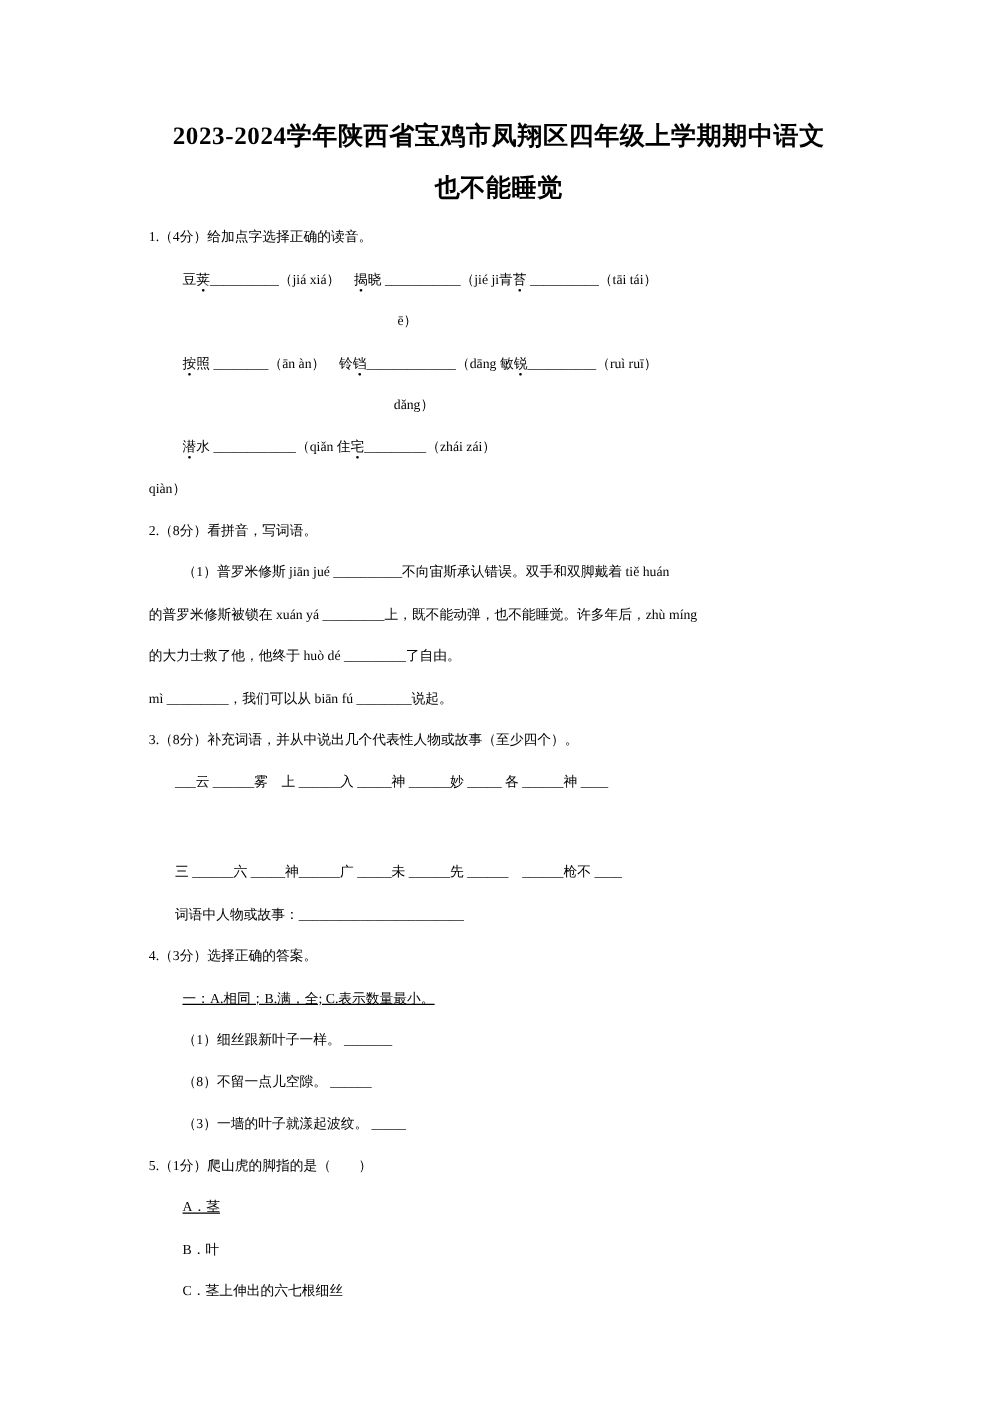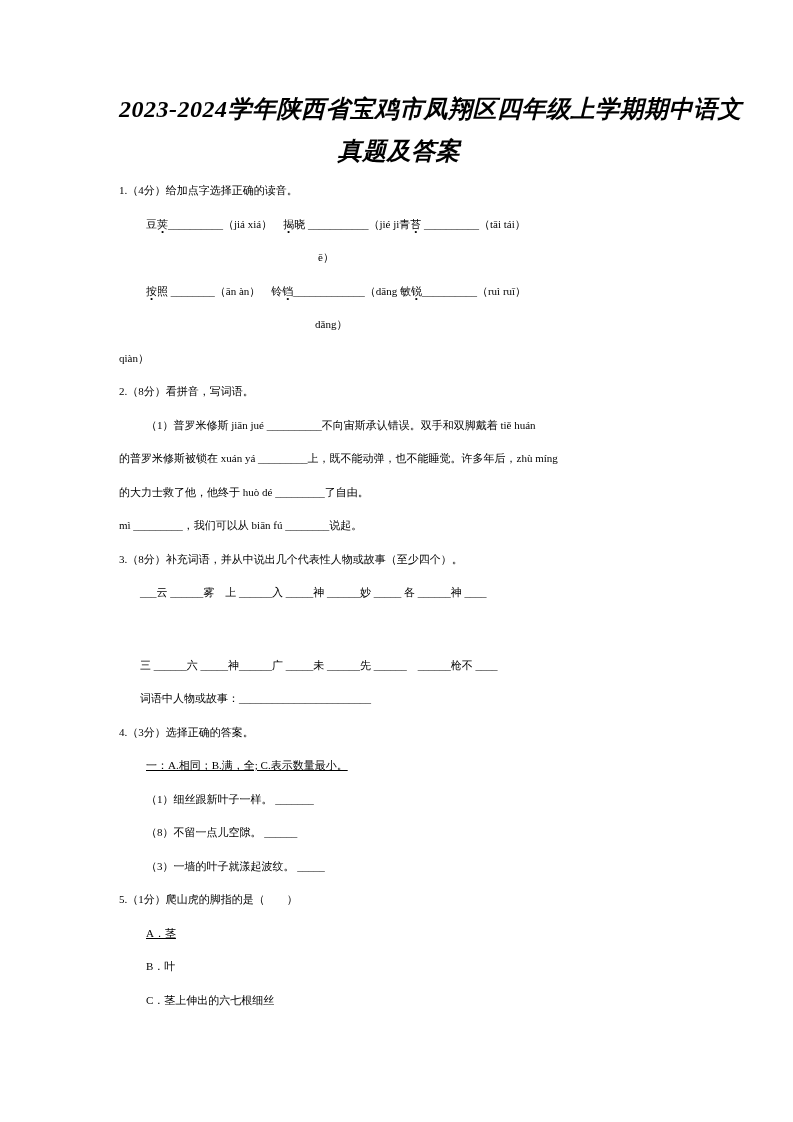--- a/index.html
+++ b/index.html
@@ -14,25 +14,24 @@
   }
   .page {
     position: absolute;
     left: 119px;
     top: 88px;
     width: 560px;
   }
   .title-line {
     text-align: center;
     font-weight: 700;
-    font-size: 24px;
+    font-size: 20px;
     line-height: 42px;
     letter-spacing: 0.5px;
     white-space: pre;
-    font-style: italic;
   }
   .doc-body { margin-top: 2px; }
   .line {
     font-size: 11px;
     line-height: 33.5px;
     white-space: pre;
   }
   .line span { display: inline; }
   .dot { position: relative; }
   .dot::after {
@@ -44,27 +43,28 @@
     text-align: center;
     font-size: 9px;
     line-height: 1;
   }
 </style>
 </head>
 <body>
 
 <div class="page">
   <div class="title-line">2023-2024学年陕西省宝鸡市凤翔区四年级上学期期中语文</div>
-  <div class="title-line">真题及答案</div>
+  <div class="title-line">也不能睡觉</div>
   <div class="doc-body">
       <div class="line"><span>1.（4分）给加点字选择正确的读音。</span></div>
       <div class="line" style="margin-left: 27px;"><span>豆</span><span class="dot">荚</span><span>__________（jiá xiá）　</span><span class="dot">揭</span><span>晓 ___________（jié ji</span><span>青</span><span class="dot">苔</span><span> __________（tāi tái）</span></div>
       <div class="line" style="margin-left: 199px;"><span>ē）</span></div>
       <div class="line" style="margin-left: 27px;"><span class="dot">按</span><span>照 ________（ān àn）　铃</span><span class="dot">铛</span><span>_____________（dāng </span><span>敏</span><span class="dot">锐</span><span>__________（ruì ruī）</span></div>
       <div class="line" style="margin-left: 196px;"><span>dǎng）</span></div>
+      <div class="line" style="margin-left: 27px;"><span class="dot">潜</span><span>水 ____________（qiǎn 住</span><span class="dot">宅</span><span>_________（zhái zái）</span></div>
       <div class="line"><span>qiàn）</span></div>
       <div class="line"><span>2.（8分）看拼音，写词语。</span></div>
       <div class="line" style="margin-left: 27px;"><span>（1）普罗米修斯 jiān jué __________不向宙斯承认错误。双手和双脚戴着 tiě huán</span></div>
       <div class="line"><span>的普罗米修斯被锁在 xuán yá _________上，既不能动弹，也不能睡觉。许多年后，zhù míng</span></div>
       <div class="line"><span>的大力士救了他，他终于 huò dé _________了自由。</span></div>
       <div class="line"><span>mì _________，我们可以从 biān fú ________说起。</span></div>
       <div class="line"><span>3.（8分）补充词语，并从中说出几个代表性人物或故事（至少四个）。</span></div>
       <div class="line" style="margin-left: 21px;"><span>___云 ______雾　上 ______入 _____神 ______妙 _____ 各 ______神 ____</span></div>
       <div class="line" style="margin-left: 21px; margin-top: 39px;"><span>三 ______六 _____神______广 _____未 ______先 ______　______枪不 ____</span></div>
       <div class="line" style="margin-left: 21px;"><span>词语中人物或故事：</span><span>________________________</span></div>

